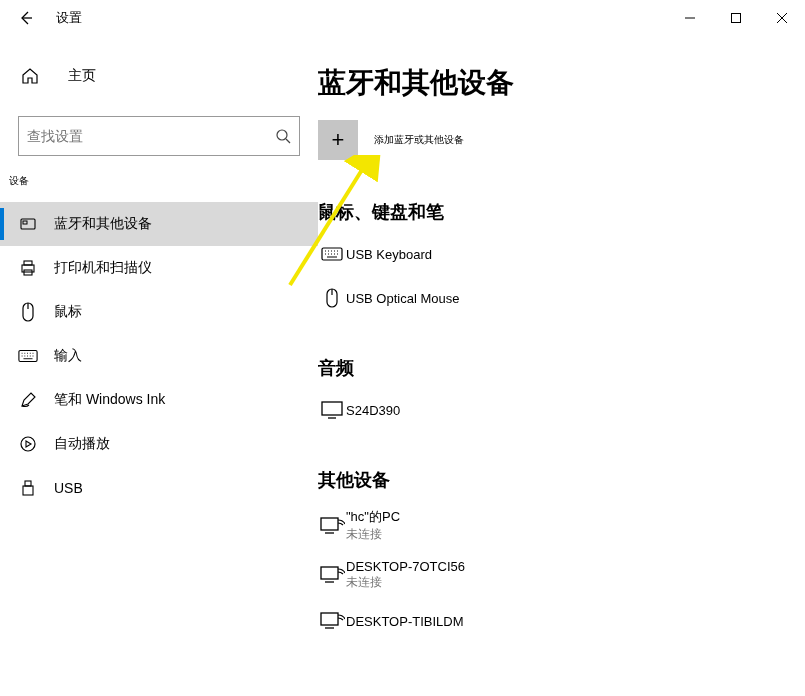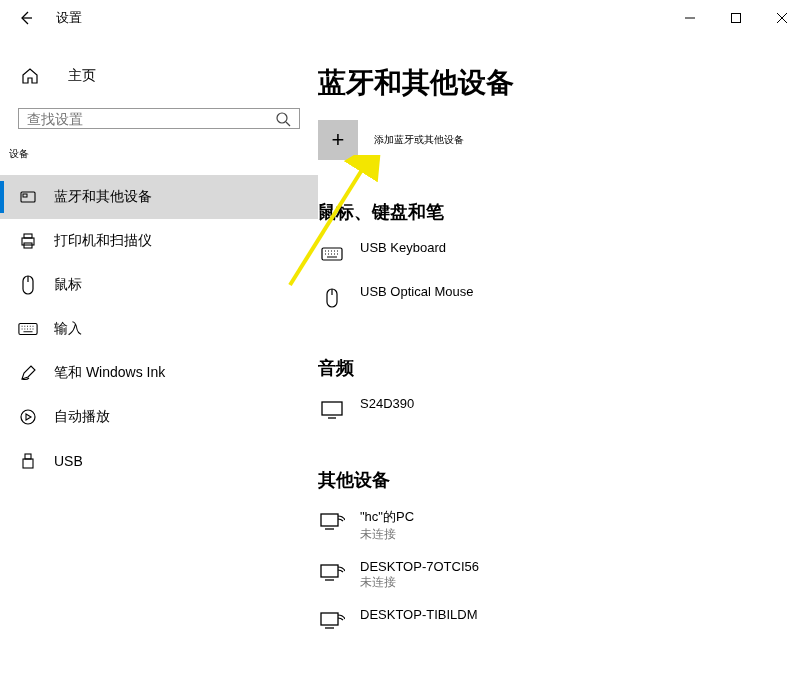--- a/index.html
+++ b/index.html
@@ -5,36 +5,36 @@
     * { margin:0; padding:0; box-sizing:border-box; font-family:"Segoe UI","Microsoft YaHei",sans-serif; }
     body { background:#fff; width:805px; height:696px; overflow:hidden; display:flex; flex-direction:column; }
     .titlebar { height:36px; display:flex; align-items:center; padding-left:12px; }
     .back-btn { width:28px; height:28px; display:flex; align-items:center; justify-content:center; cursor:pointer; }
     .title-text { margin-left:16px; font-size:13px; }
     .win-controls { margin-left:auto; display:flex; }
     .wc { width:46px; height:32px; display:flex; align-items:center; justify-content:center; cursor:pointer; }
     .body { flex:1; display:flex; min-height:0; }
     .sidebar { width:318px; padding-top:24px; display:flex; flex-direction:column; }
     .home-row { display:flex; align-items:center; gap:28px; padding:6px 20px 14px; font-size:14px; cursor:pointer; }
-    .searchbox { margin:8px 18px 16px; height:21px; border:1px solid #999; display:flex; align-items:center; padding:0 8px; background:#fff; }
+    .searchbox { margin:16px 18px 16px; height:40px; border:1px solid #999; display:flex; align-items:center; padding:0 8px; background:#fff; }
     .searchbox input { flex:1; border:none; outline:none; font-size:14px; background:transparent; }
     .cat-label { font-size:10px; font-weight:400; padding:2px 9px 14px; }
     .nav-list { display:flex; flex-direction:column; }
     .nav-item { display:flex; align-items:center; gap:16px; padding:12px 18px; font-size:14px; cursor:pointer; position:relative; }
     .nav-item.active { background:#d9d9d9; }
     .nav-item.active::before { content:""; position:absolute; left:0; top:6px; bottom:6px; width:4px; background:#0078d4; }
     .nav-icon { width:20px; height:20px; display:flex; align-items:center; justify-content:center; flex-shrink:0; }
     .main { flex:1; padding:28px 20px 0 0; overflow:hidden; position:relative; }
     .page-title { font-size:28px; font-weight:600; margin-bottom:18px; }
     .add-row { display:flex; align-items:center; gap:16px; margin-bottom:40px; cursor:pointer; }
     .add-btn { width:40px; height:40px; background:#c5c5c5; display:flex; align-items:center; justify-content:center; font-size:22px; font-weight:300; }
     .add-label { font-size:10px; }
     .section-title { font-size:18px; font-weight:600; margin-bottom:10px; }
     .dev-list { margin-bottom:34px; }
-    .dev { display:flex; align-items:flex-start; gap:14px; padding:6px 0 10px; cursor:pointer; }
+    .dev { display:flex; align-items:center; padding:6px 0 10px; cursor:pointer; }
     .dev-icon { width:28px; height:28px; display:flex; align-items:center; justify-content:center; flex-shrink:0; }
     .dev-text { display:flex; flex-direction:column; }
     .dev-name { font-size:13px; }
     .dev-status { font-size:12px; color:#777; }
     .arrow-annot { position:absolute; left:280px; top:155px; pointer-events:none; }
     svg { display:block; }
   </style>
 </head>
 <body>
 

